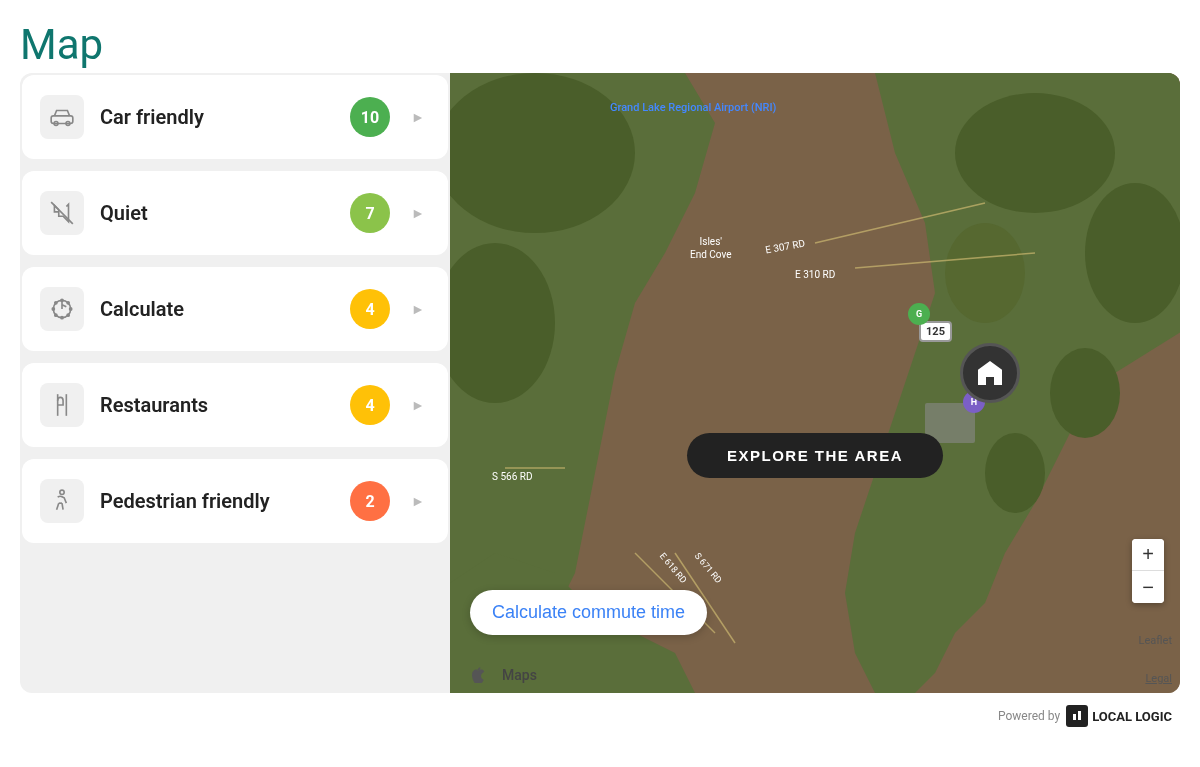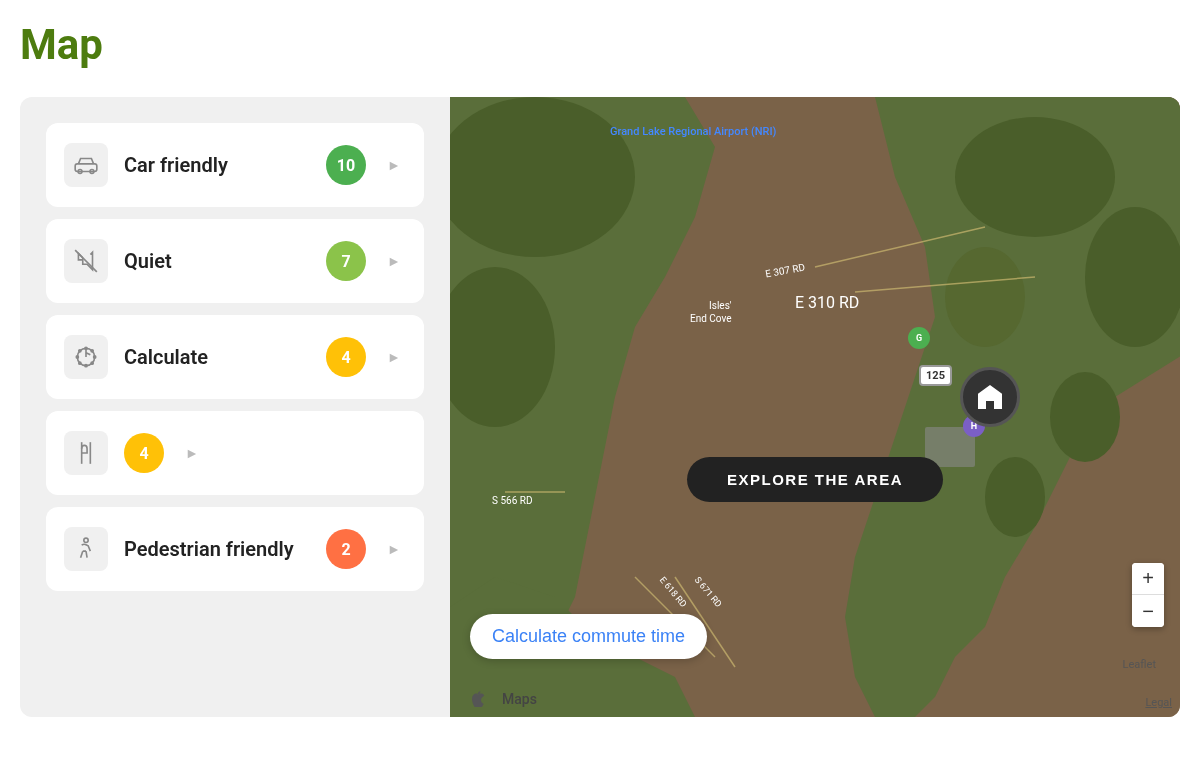--- a/index.html
+++ b/index.html
@@ -12,39 +12,39 @@
 
     .page-container {
       background: #fff;
       width: 1200px;
       min-height: 767px;
       padding: 20px 20px 0 20px;
     }
 
     .page-title {
       font-size: 42px;
-      font-weight: 700;
-      color: #4d7c0f;
-      margin-bottom: 28px;
+      font-weight: 400;
+      color: #0f766e;
+      margin-bottom: 4px;
     }
 
     .main-content {
       display: flex;
       height: 620px;
       gap: 0;
     }
 
     
     .left-panel {
       width: 430px;
       min-width: 430px;
       background: #f0f0f0;
       border-radius: 12px 0 0 12px;
       overflow-y: auto;
-      padding: 26px;
+      padding: 2px;
       display: flex;
       flex-direction: column;
       gap: 12px;
     }
 
     .score-card {
       background: #fff;
       border-radius: 12px;
       padding: 20px 18px;
       display: flex;
@@ -171,21 +171,20 @@
       position: absolute;
       top: 248px;
       right: 228px;
       background: #fff;
       border: 2px solid #999;
       border-radius: 4px;
       font-size: 11px;
       font-weight: 700;
       padding: 2px 5px;
       color: #333;
-      margin-top: 20px;
     }
 
     .explore-button {
       position: absolute;
       top: 360px;
       left: 50%;
       transform: translateX(-50%);
       background: #222;
       color: #fff;
       border: none;
@@ -249,21 +248,21 @@
       justify-content: center;
       border-bottom: 1px solid #ddd;
       color: #333;
       font-weight: 300;
     }
     .map-control-btn:last-child { border-bottom: none; }
 
     .leaflet-label {
       position: absolute;
       bottom: 46px;
-      right: 24px;
+      right: 8px;
       font-size: 11px;
       color: #555;
     }
 
     .legal-label {
       position: absolute;
       bottom: 8px;
       right: 8px;
       font-size: 11px;
       color: #555;
@@ -391,20 +390,21 @@
       </div>
 
       <div class="score-card">
         <div class="card-icon">
           <svg viewBox="0 0 24 24">
             <line x1="8" y1="2" x2="8" y2="22" stroke="#888" stroke-width="1.5"></line>
             <path d="M8 8 C8 4 13 4 13 8 L13 12 L8 12" stroke="#888" stroke-width="1.5" fill="none"></path>
             <line x1="16" y1="2" x2="16" y2="22" stroke="#888" stroke-width="1.5"></line>
           </svg>
         </div>
+        <span class="card-label">Restaurants</span>
         <div class="score-badge score-yellow">4</div>
         <div class="card-chevron">►</div>
       </div>
 
       <div class="score-card">
         <div class="card-icon">
           <svg viewBox="0 0 24 24">
             <circle cx="12" cy="4" r="2" stroke="#888" stroke-width="1.5" fill="none"></circle>
             <path d="M8 8.5 C8 8.5 10 7 12 8 L14 9 L16 14" stroke="#888" stroke-width="1.5" fill="none"></path>
             <path d="M9 14 L7 20" stroke="#888" stroke-width="1.5"></path>
@@ -449,26 +449,26 @@
 
         <rect x="490" y="330" width="50" height="40" fill="#888" opacity="0.6" rx="2"></rect>
       </svg>
 
       <div class="map-label-airport">
         <span>Grand Lake
 Regional
 Airport (NRI)</span>
       </div>
 
-      <div style="position:absolute;top:162px;left:240px;color:#fff;font-size:10px;text-align:right;line-height:1.3;margin-top:40px;">
+      <div style="position:absolute;top:162px;left:240px;color:#fff;font-size:10px;text-align:center;line-height:1.3;">
         Isles'<br>End Cove
       </div>
 
       <div style="position:absolute;top:168px;left:315px;color:#fff;font-size:10px;transform:rotate(-10deg);">E 307 RD</div>
-      <div style="position:absolute;top:196px;left:345px;color:#fff;font-size:16px;">E 310 RD</div>
+      <div style="position:absolute;top:196px;left:345px;color:#fff;font-size:10px;">E 310 RD</div>
       <div style="position:absolute;top:398px;left:42px;color:#fff;font-size:10px;">S 566 RD</div>
 
       <div style="position:absolute;top:490px;left:205px;color:#fff;font-size:9px;transform:rotate(50deg);">E 618 RD</div>
       <div style="position:absolute;top:490px;left:240px;color:#fff;font-size:9px;transform:rotate(50deg);">S 671 RD</div>
 
 
       <div class="road-badge-125">125</div>
 
       <div class="map-green-icon">G</div>
 
@@ -495,14 +495,27 @@
         <button class="map-control-btn">+</button>
         <button class="map-control-btn">−</button>
       </div>
 
       <div class="leaflet-label">Leaflet</div>
       <div class="legal-label">Legal</div>
 
     </div>
   </div>
 
+  <div class="powered-by">
+    <span>Powered by</span>
+    <div class="local-logic-logo">
+      <div class="ll-icon">
+        <svg width="14" height="14" viewBox="0 0 14 14">
+          <rect width="14" height="14" fill="#222" rx="2"></rect>
+          <rect x="3" y="5" width="3" height="6" fill="white"></rect>
+          <rect x="8" y="2" width="3" height="9" fill="white"></rect>
+        </svg>
+      </div>
+      <span>LOCAL LOGIC</span>
+    </div>
+  </div>
 
 </div>
 
 </body></html>

